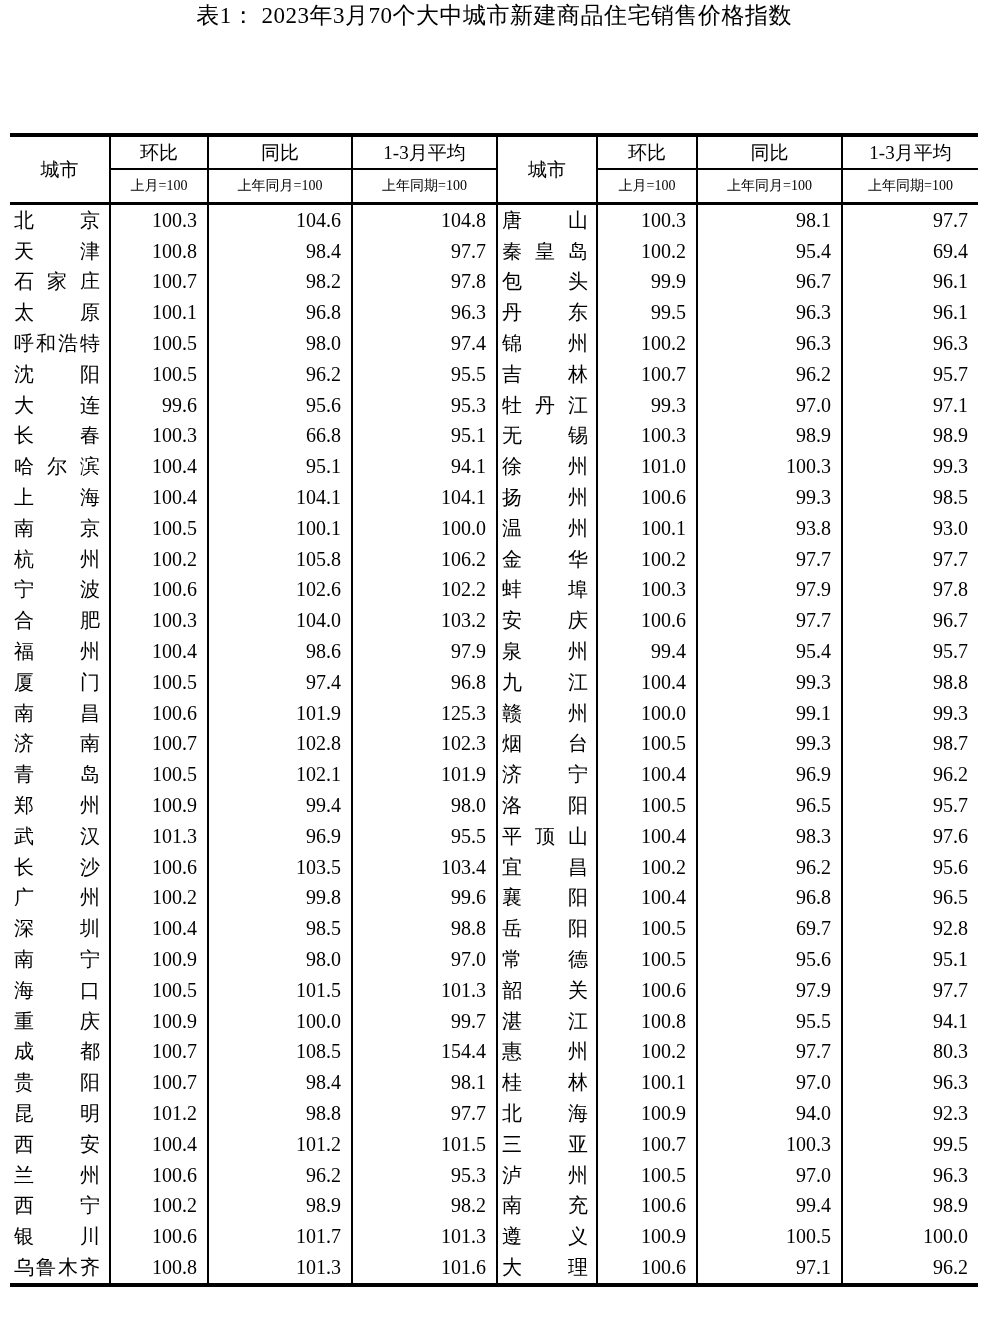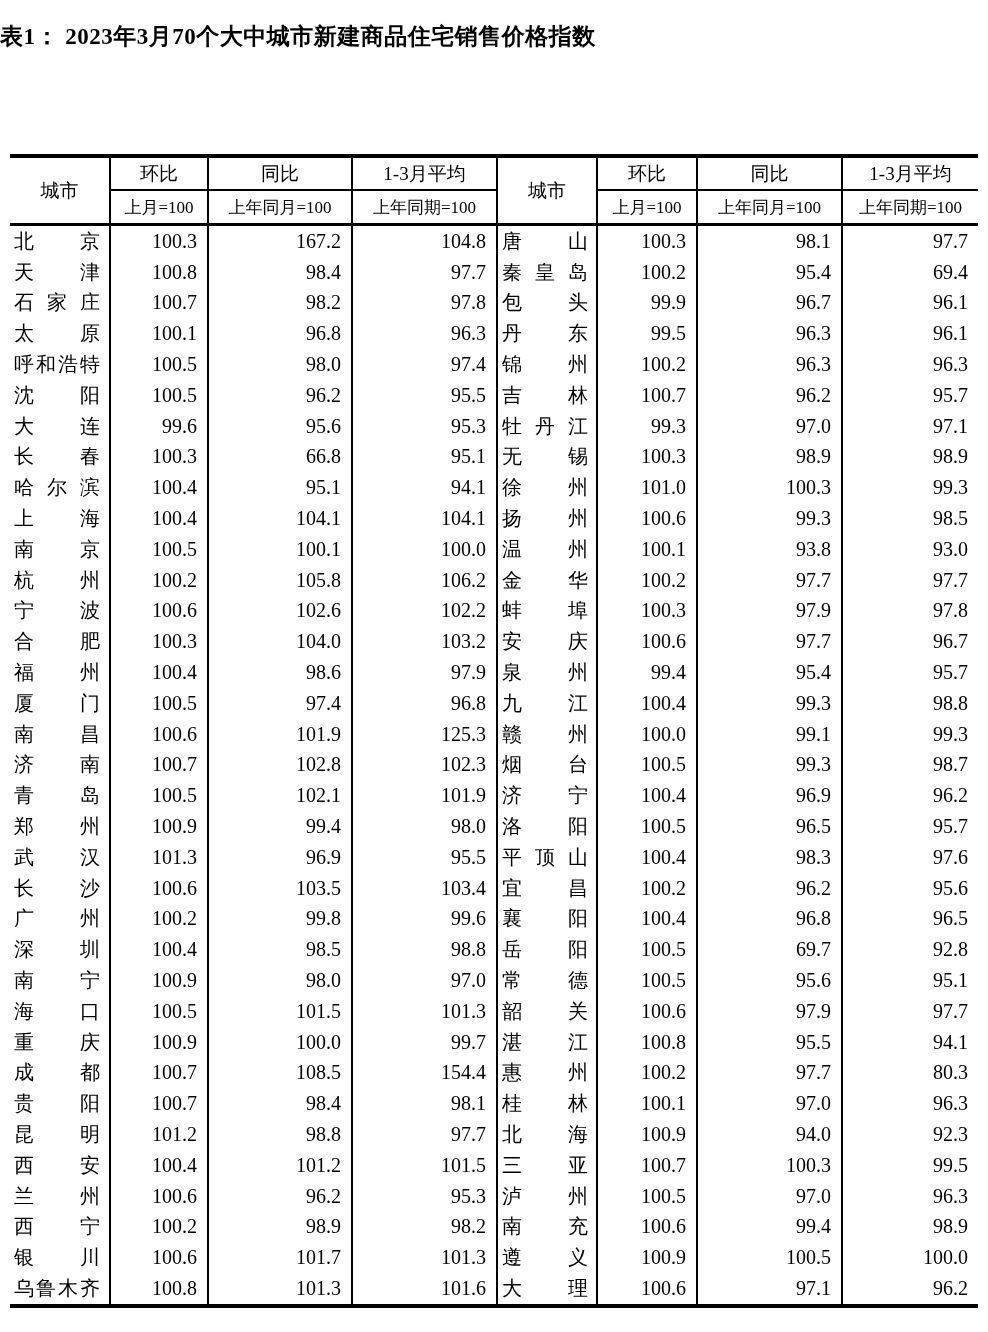--- a/index.html
+++ b/index.html
@@ -3,34 +3,35 @@
 <meta charset="utf-8">
 <style>
   html, body { margin: 0; padding: 0; }
   body {
     width: 988px; height: 1332px;
     background: #ffffff; color: #000000;
     font-family: "Liberation Serif", "DejaVu Serif", serif;
     overflow: hidden;
   }
   .title {
-    margin: 0; padding-top: 21px; height: 29px;
-    font-size: 23px; font-weight: bold;
+    margin: 0; height: 29px;
+    text-align: center;
+    font-size: 23px; font-weight: normal;
     letter-spacing: 0.5px;
   }
   table.price-table {
     border-collapse: collapse; table-layout: fixed;
     width: 968px; margin: 104px 0 0 10px;
     border-top: 4px solid #000;
     border-bottom: 4px solid #000;
   }
   th, td { padding: 0; font-weight: normal; white-space: nowrap; overflow: hidden; }
   thead th { text-align: center; vertical-align: middle; }
   thead tr.main-row th { height: 31px; font-size: 19px; }
-  thead tr.sub-row th { height: 32px; font-size: 17px; border-bottom: 3px solid #000; }
+  thead tr.sub-row th { height: 32px; font-size: 14px; border-bottom: 3px solid #000; }
   th.city-h { font-size: 19px; border-bottom: 3px solid #000; }
   .bl { border-left: 2px solid #000; }
   .bb { border-bottom: 2px solid #000; }
   tbody td { height: 30.8px; font-size: 20px; vertical-align: middle; }
   td.num { text-align: right; padding-right: 10px; }
   td.city .cname {
     display: flex; justify-content: space-between;
     width: 86px; margin-left: 4px;
   }
   td.city .cname span { display: block; }
@@ -74,21 +75,21 @@
     </thead>
     <tbody id="table-body">
         <tr>
     <td class="city">
             <span class="cname">
               <span>北</span>
               <span>京</span>
             </span>
           </td>
     <td class="num bl">100.3</td>
-    <td class="num bl">167.2</td>
+    <td class="num bl">104.6</td>
     <td class="num bl">104.8</td>
     <td class="city bl">
             <span class="cname">
               <span>唐</span>
               <span>山</span>
             </span>
           </td>
     <td class="num bl">100.3</td>
     <td class="num bl">98.1</td>
     <td class="num bl">97.7</td>

